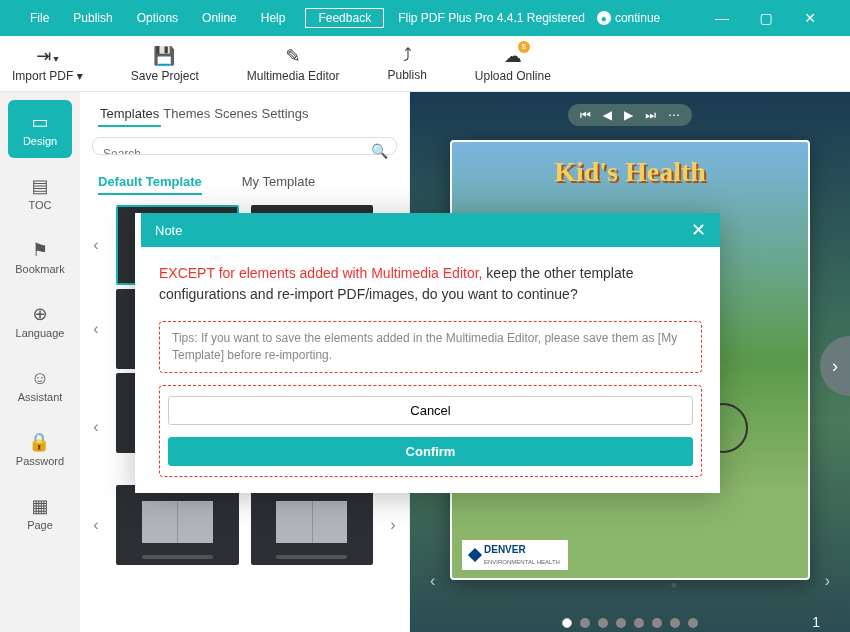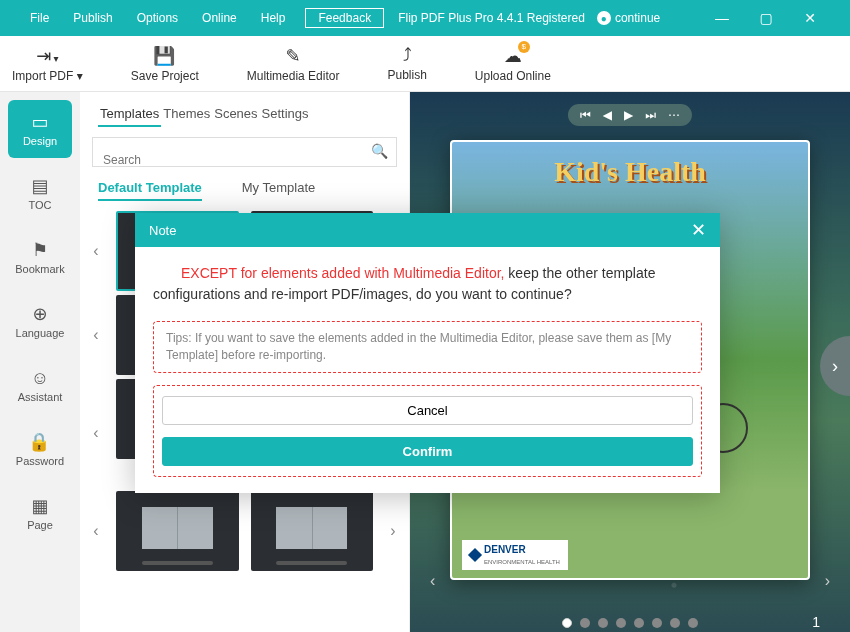--- a/index.html
+++ b/index.html
@@ -25,21 +25,21 @@
   .left-nav { width: 80px; background: #f2f2f2; display: flex; flex-direction: column; align-items: center; padding-top: 8px; }
   .left-nav .nav-item { width: 64px; height: 58px; display:flex; flex-direction:column; align-items:center; justify-content:center; font-size:11px; color:#555; border-radius:6px; margin-bottom:6px; cursor:pointer; gap:2px; }
   .left-nav .nav-item.active { background:#18b5b5; color:#fff; }
   .left-nav .nav-icon { font-size:18px; }
 
   .mid-panel { width: 330px; background:#fff; border-right:1px solid #eee; display:flex; flex-direction:column; }
   .tabs { display:flex; padding: 10px 18px 6px; font-size:13px; color:#555; }
   .tabs .tab { cursor:pointer; padding:4px 2px; }
   .tabs .tab.active { color:#333; border-bottom:2px solid #18b5b5; font-weight:500; }
   .search-row { padding: 4px 12px; }
-  .search { width:100%; height:30px; border:1px solid #ddd; border-radius:0; padding:16px 30px 0 10px; font-size:12px; color:#333; }
+  .search { width:100%; height:18px; border:1px solid #ddd; border-radius:8px; padding:16px 30px 0 10px; font-size:12px; color:#333; }
   .search-wrap { position:relative; }
   .search-icon { position:absolute; right:8px; top:6px; font-size:14px; color:#888; }
   .sub-tabs { display:flex; padding: 8px 18px; font-size:13px; gap: 40px; }
   .sub-tabs .stab { cursor:pointer; color:#555; padding-bottom:4px; }
   .sub-tabs .stab.active { color:#18b5b5; border-bottom:2px solid #18b5b5; font-weight:600; }
   .tmpl-area { padding: 2px 8px; overflow:hidden; }
   .tmpl-row { display:flex; gap:12px; margin-bottom:4px; }
   .tmpl-cell { flex:1; }
   .tmpl-thumb { width:100%; height:80px; background:#2b2f33; border:2px solid transparent; border-radius:2px; position:relative; cursor:pointer; }
   .tmpl-thumb.selected { border-color:#18b5b5; }
@@ -63,25 +63,25 @@
   .denver .logo { width:10px; height:10px; background:#004080; transform:rotate(45deg); }
   .pv-nav-left, .pv-nav-right { position:absolute; top:50%; transform:translateY(-50%); width:30px; height:50px; background:#6a7a7a; border-radius:4px; display:flex; align-items:center; justify-content:center; color:#fff; font-size:18px; cursor:pointer; }
   .pv-nav-right { right:0; border-radius:30px 0 0 30px; height:60px; }
   .pv-small-nav { position:absolute; bottom:50px; color:#ccc; font-size:16px; cursor:pointer; }
   .pv-dots { position:absolute; bottom:12px; left:50%; transform:translateX(-50%); display:flex; gap:8px; }
   .pv-dots .dot { width:10px; height:10px; border-radius:50%; background:#888; cursor:pointer; }
   .pv-dots .dot.active { background:#fff; border:1px solid #ccc; }
   .pv-pagenum { position:absolute; bottom:10px; right:30px; color:#fff; font-size:14px; }
 
   .modal-backdrop { position:absolute; inset:0; pointer-events:none; }
-  .modal { position:absolute; top:213px; left:135px; width:585px; background:#fff; box-shadow:0 4px 30px rgba(0,0,0,0.25); pointer-events:auto; }
+  .modal { position:absolute; top:213px; left:135px; width:585px; background:#fff; box-shadow:0 4px 30px rgba(0,0,0,0.25); pointer-events:auto;padding-left:6px; }
   .modal-head { background:#18b5b5; color:#fff; padding:6px 14px; font-size:13px; display:flex; justify-content:space-between; align-items:center; }
   .modal-close { font-size:18px; cursor:pointer; }
   .modal-body { padding:16px 18px 4px; font-size:14px; color:#333; line-height:1.5; }
-  .modal-body .red { color:#e33; font-weight:500;margin-left:28px; }
+  .modal-body .red { color:#e33; font-weight:500; }
   .tips-box { margin:12px 18px 12px; padding:8px 12px; border:1px dashed #e33; border-radius:4px; font-size:12px; color:#888; line-height:1.4; }
   .modal-foot { margin:6px 18px 16px; padding:10px 8px; border:1px dashed #e33; border-radius:4px; display:flex; justify-content:flex-end; gap:12px;flex-direction:column; }
   .btn { padding:6px 22px; font-size:13px; border-radius:3px; cursor:pointer; border:1px solid #ccc; background:#fff; }
   .btn.primary { background:#18b5b5; color:#fff; border-color:#18b5b5; font-weight:600; }
 </style>
 </head>
 <body>
 
 <div class="menubar">
   <span class="menu-item">File</span>

